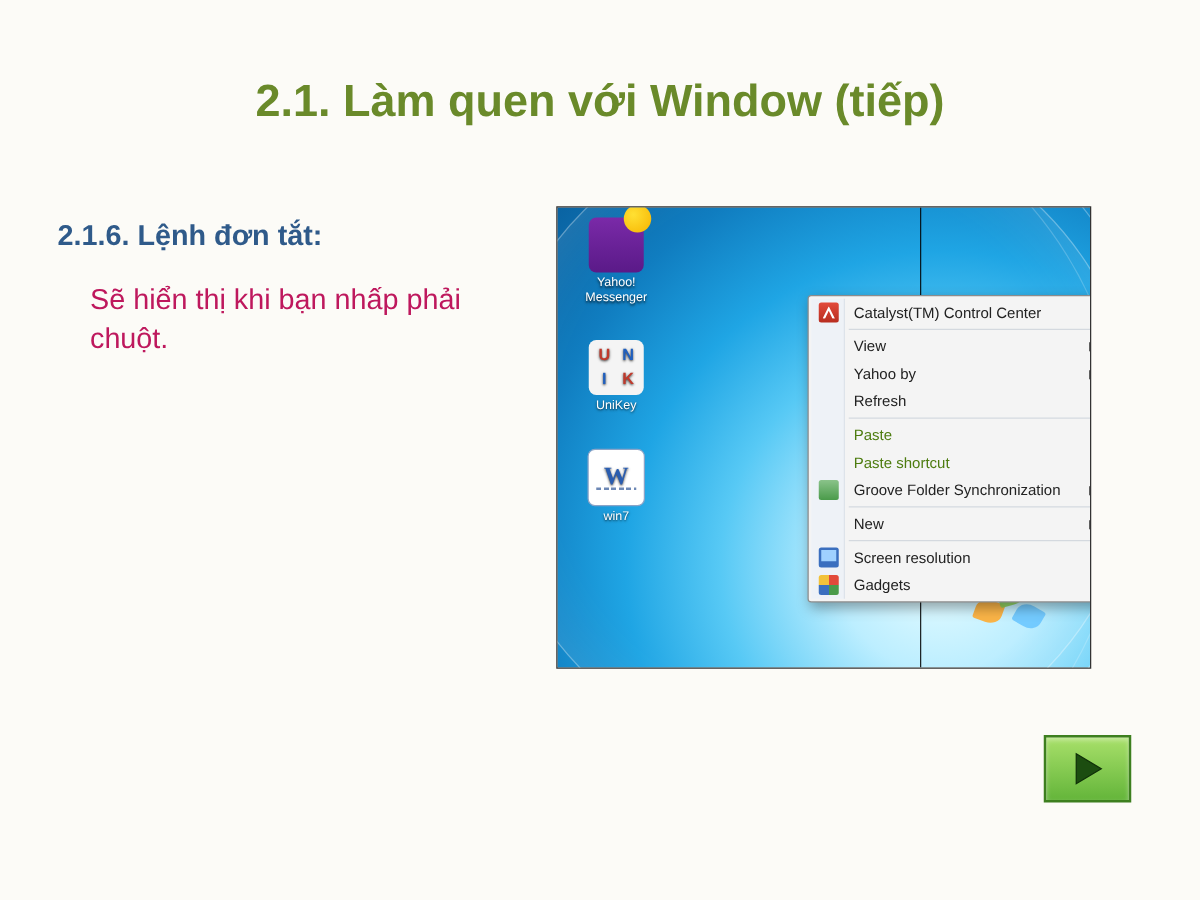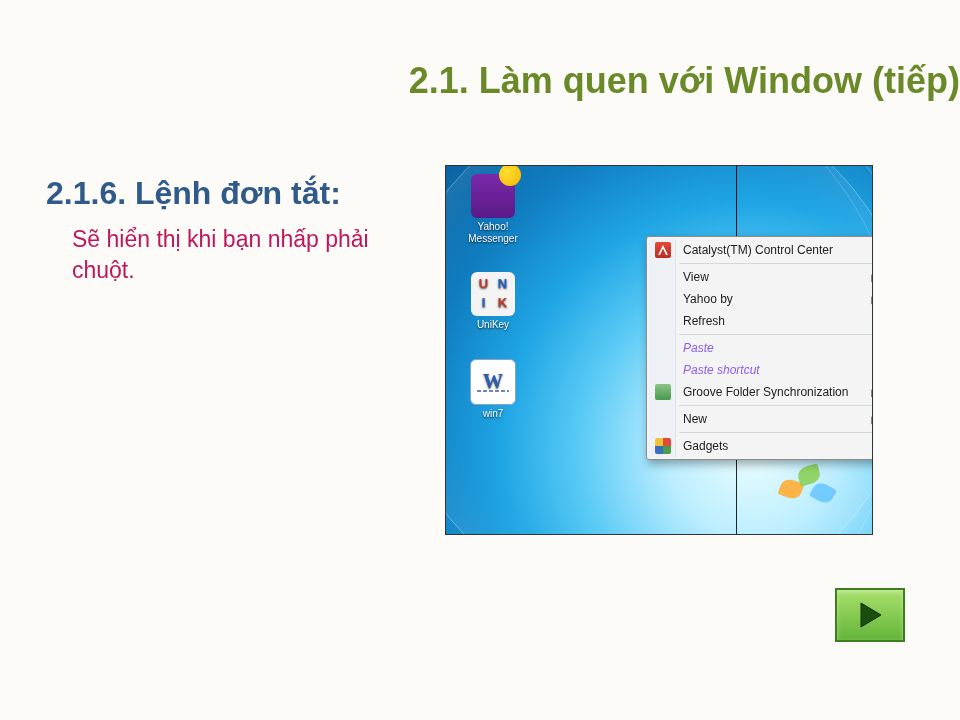--- a/index.html
+++ b/index.html
@@ -15,30 +15,30 @@
     position: relative;
     width: 960px;
     height: 720px;
     box-sizing: border-box;
   }
   .title {
     position: absolute;
     top: 60px;
     left: 0;
     width: 100%;
-    text-align: right;
+    text-align: center;
     font-size: 36px;
     font-weight: 700;
     color: #6a8a2a;
   }
   .subtitle {
     position: absolute;
     top: 175px;
     left: 46px;
-    font-size: 32px;
+    font-size: 23px;
     font-weight: 700;
     color: #2f5a8a;
   }
   .body-text {
     position: absolute;
     top: 224px;
     left: 72px;
     width: 330px;
     font-size: 23px;
     line-height: 1.35;
@@ -217,21 +217,21 @@
     width: 26px;
     background: #eef2f7;
     border-right: 1px solid #dde3ea;
   }
   .mi {
     position: relative;
     padding: 4px 16px 4px 34px;
     color: #222;
     white-space: nowrap;
   }
-  .mi.disabled { color: #8b5cf6; font-style: italic; }
+  .mi.disabled { color: #4d7c0f; }
   .mi .sub {
     position: absolute;
     right: 8px;
     top: 50%;
     transform: translateY(-50%);
     font-size: 10px;
     color: #555;
   }
   .sep {
     margin: 2px 2px 2px 30px;
@@ -347,20 +347,24 @@
       </div>
       <div class="sep"></div>
 
       <div class="mi">
         <span>New</span>
         <span class="sub">▶</span>
       </div>
       <div class="sep"></div>
 
       <div class="mi">
+        <span class="mico ic-screen"></span>
+        <span>Screen resolution</span>
+      </div>
+      <div class="mi">
         <span class="mico ic-gadget"></span>
         <span>Gadgets</span>
       </div>
     </div>
   </div>
 
   <div class="next-btn" title="Next">
     <svg width="30" height="30" viewBox="0 0 30 30">
       <polygon points="6,3 26,15 6,27" fill="#1c4d10" stroke="#0f3008" stroke-width="1"></polygon>
     </svg>

